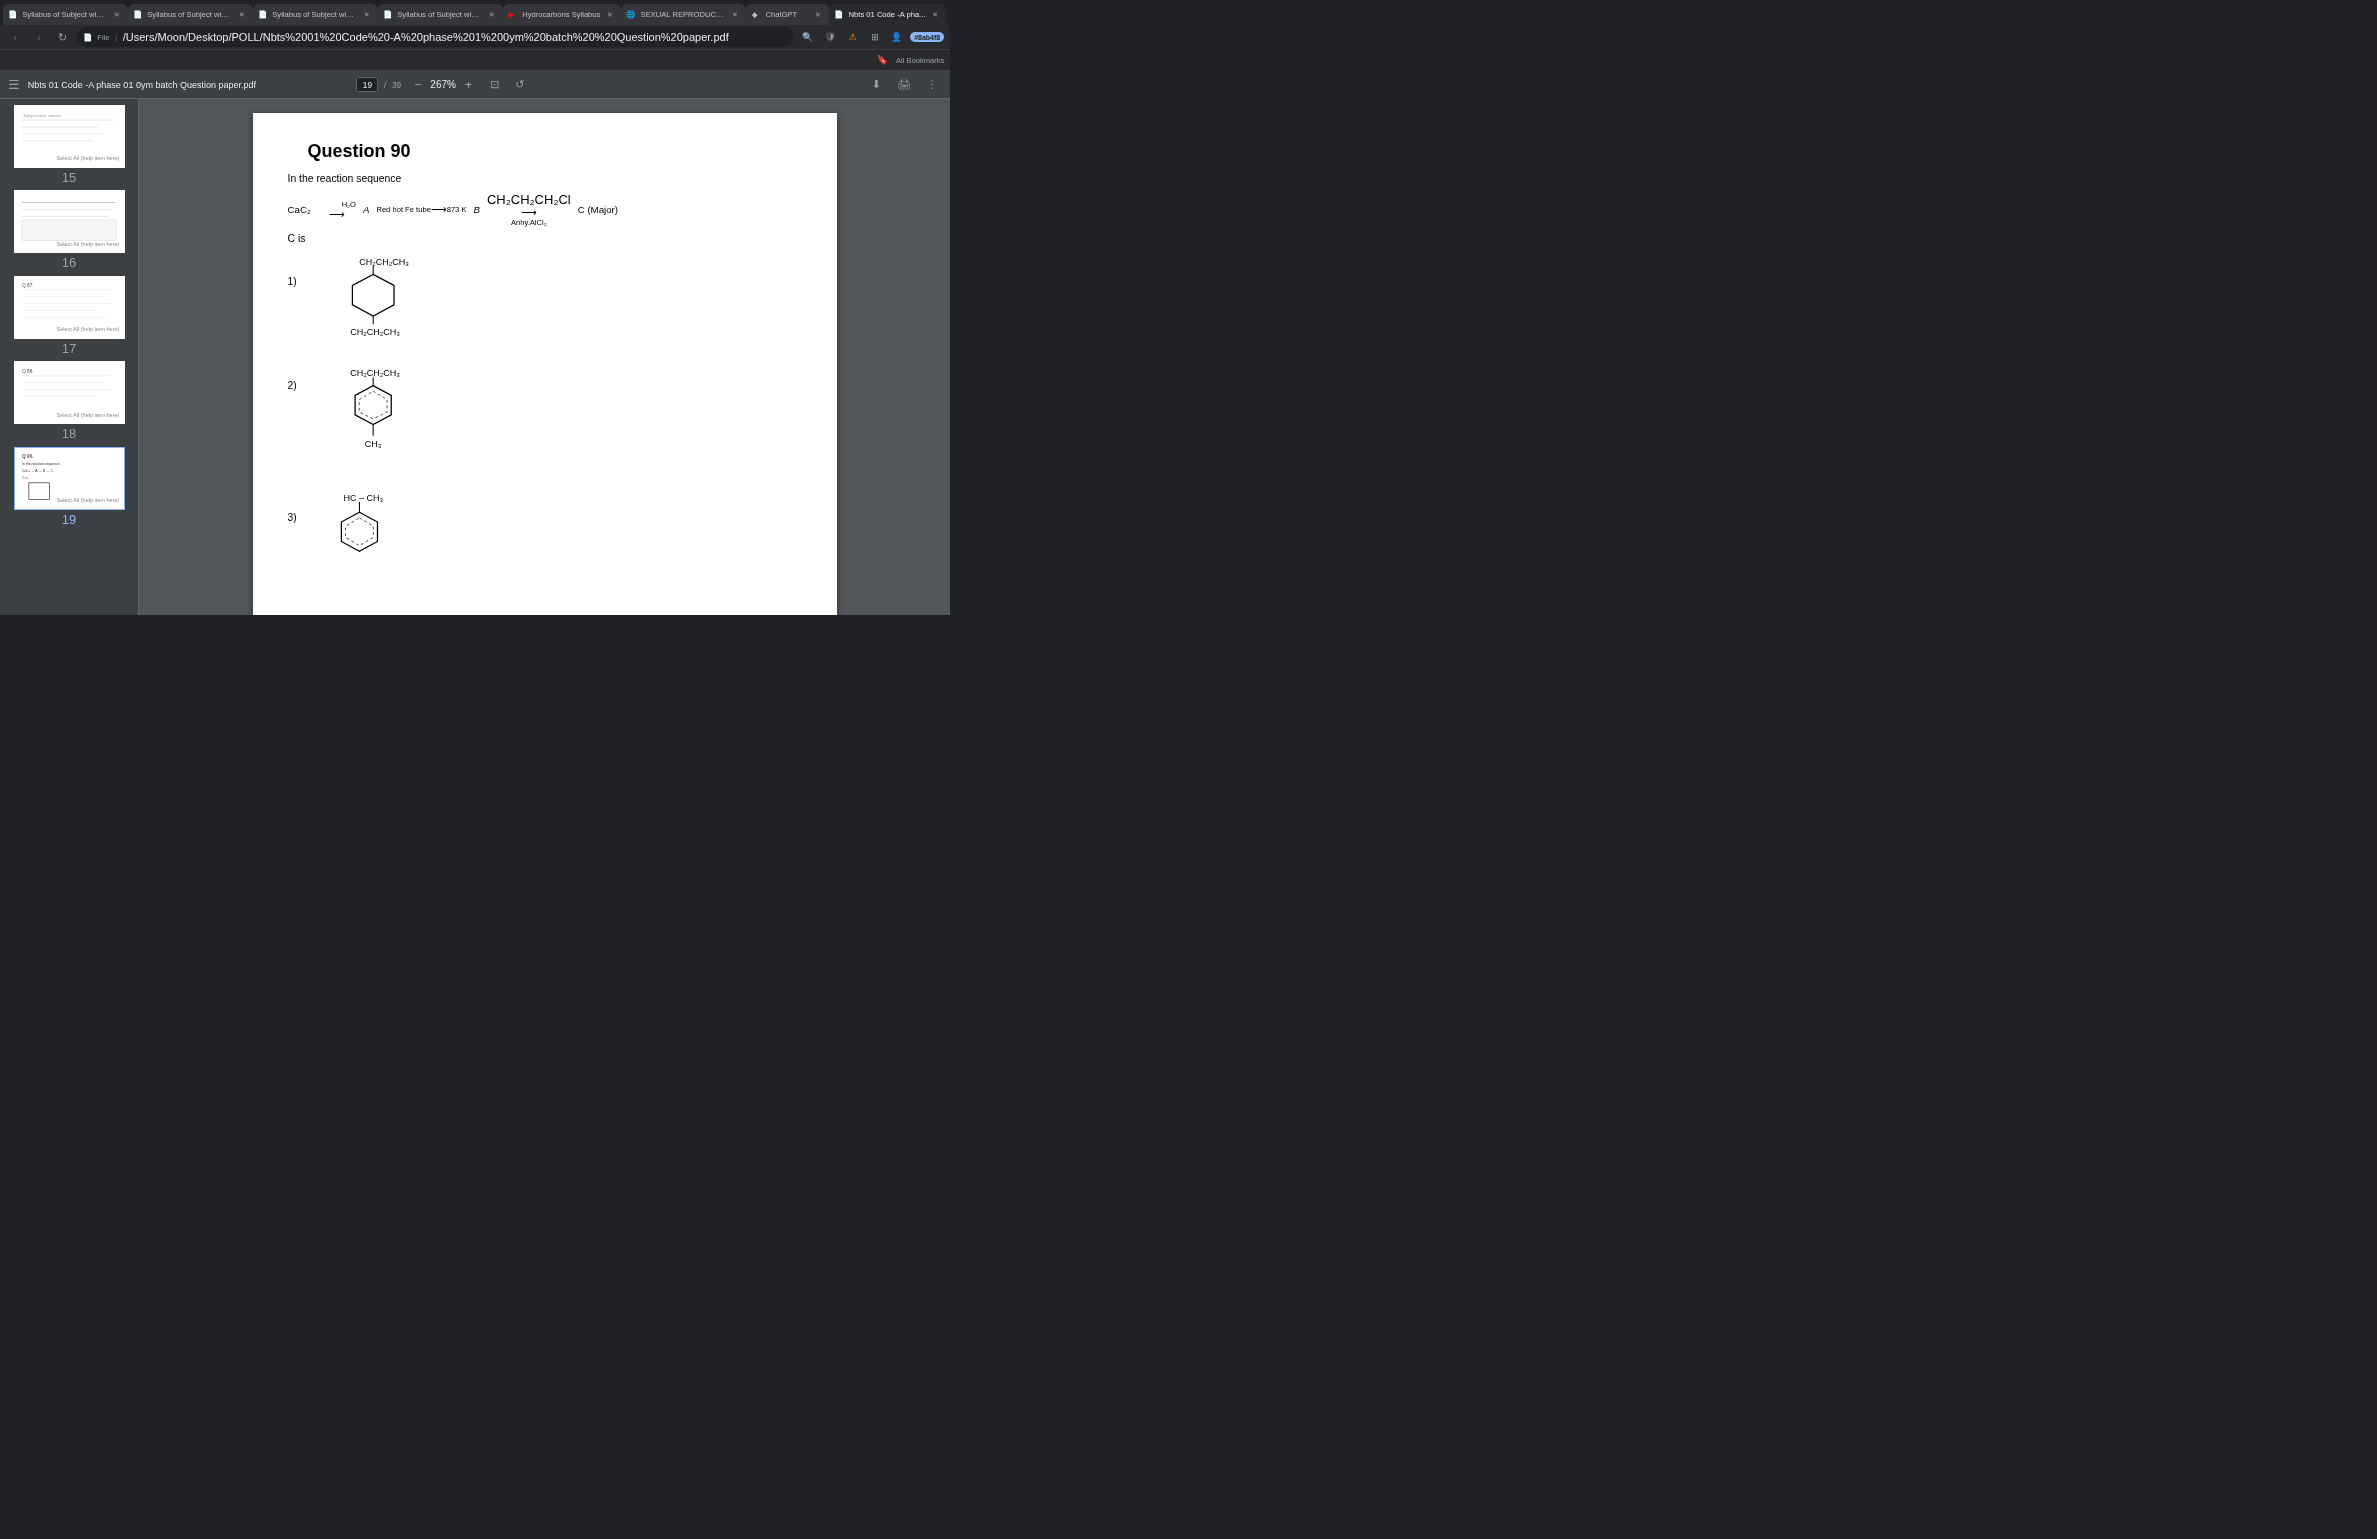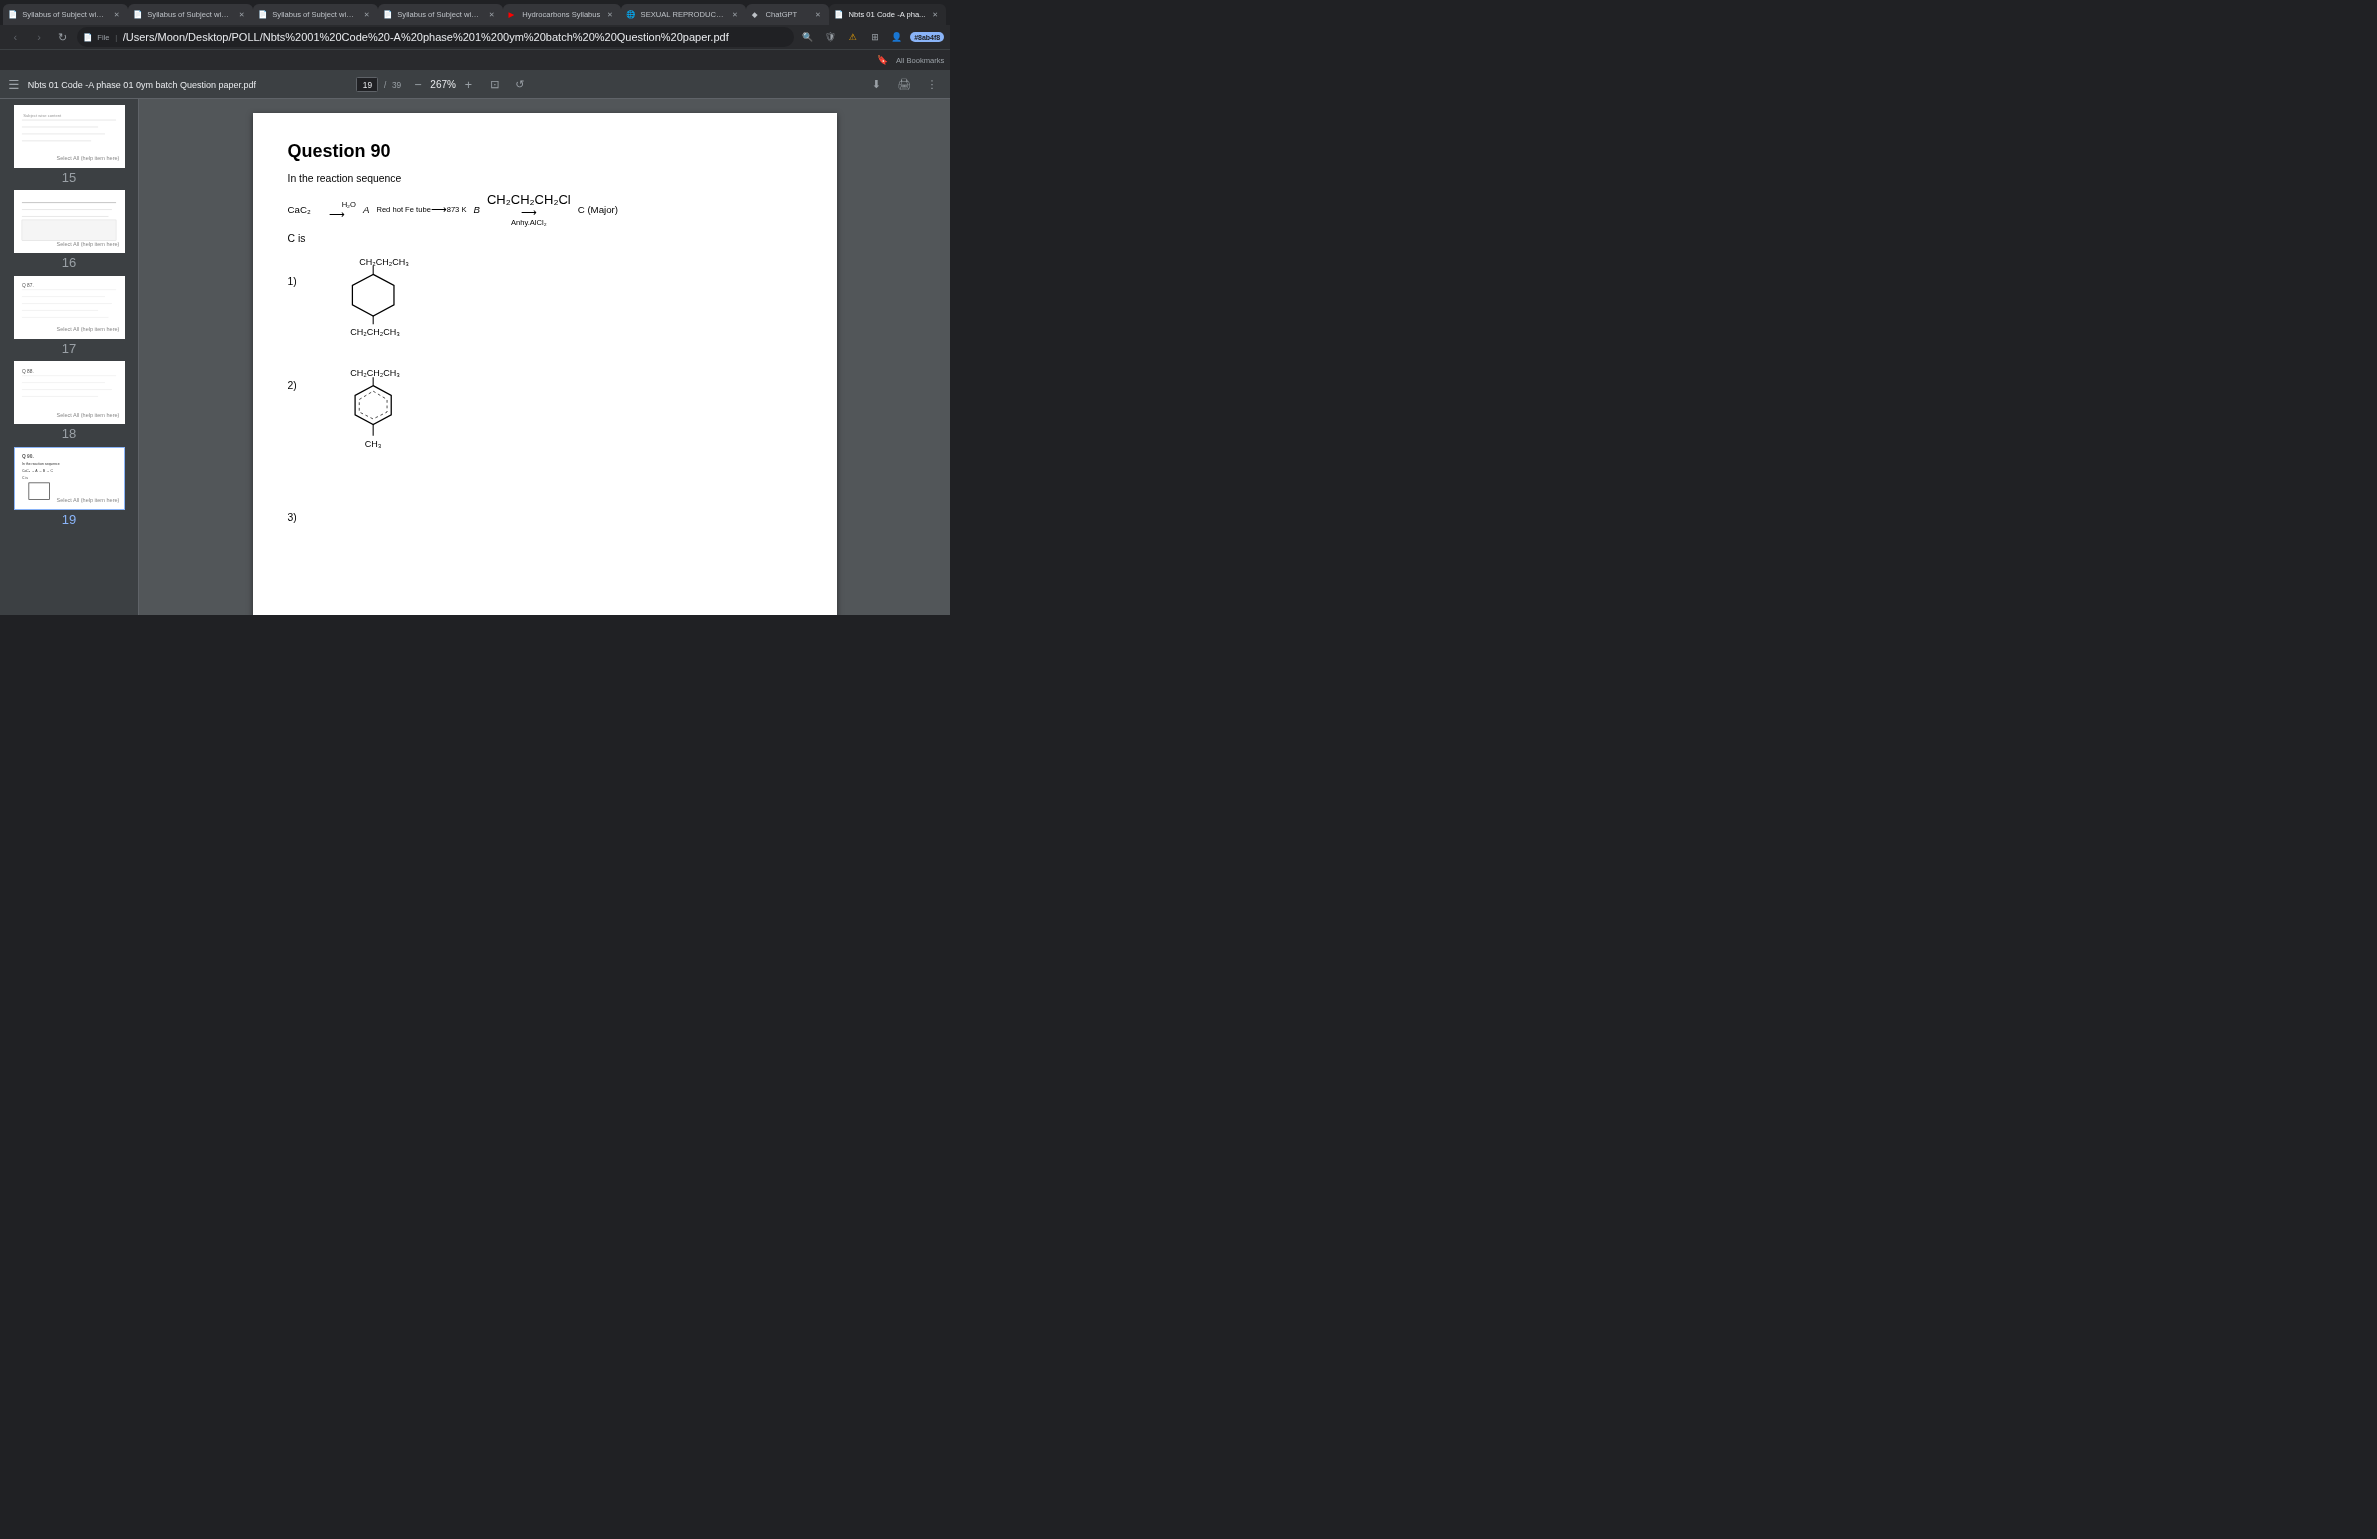--- a/index.html
+++ b/index.html
@@ -263,20 +263,21 @@
       min-height: 521px;
       padding: 28px 35px;
       color: #000;
       font-size: 9.7px;
       box-shadow: 0 1.4px 5.6px rgba(0,0,0,0.5);
     }
     .question-title {
       font-size: 18px;
       font-weight: bold;
       margin-bottom: 11px;
+      margin-left: 20px;
     }
     .question-text {
       font-size: 10.4px;
       margin-bottom: 8.3px;
     }
     .reaction-sequence {
       display: flex;
       align-items: center;
       gap: 2.8px;
       font-size: 9.7px;
@@ -567,20 +568,31 @@
               <polygon points="88,36 108,48 108,66 88,76 68,66 68,48" fill="none" stroke="black" stroke-width="1" stroke-dasharray="4,4"></polygon>
 
               <line x1="88" y1="84" x2="88" y2="100" stroke="black" stroke-width="1.5"></line>
               <text x="76" y="116" font-size="13" fill="black" font-family="Arial">CH₃</text>
             </svg>
           </div>
         </div>
 
         <div class="answer-item">
           <span class="answer-num" style="padding-top:24px;">3)</span>
+          <div class="structure-container">
+            <svg width="174" height="125" class="chem-svg" viewBox="0 0 250 180" style="font-size:14px">
+
+              <text x="45" y="18" font-size="13" fill="black" font-family="Arial">HC – CH₃</text>
+
+              <line x1="68" y1="20" x2="68" y2="35" stroke="black" stroke-width="1.5"></line>
+
+              <polygon points="68,35 94,49 94,77 68,91 42,77 42,49" fill="none" stroke="black" stroke-width="1.8"></polygon>
+              <polygon points="68,43 88,55 88,71 68,83 48,71 48,55" fill="none" stroke="black" stroke-width="1" stroke-dasharray="4,4"></polygon>
+            </svg>
+          </div>
         </div>
 
       </div>
 
     </div>
   </div>
 
 </div>
 
 <div class="bottom-scrollbar">

